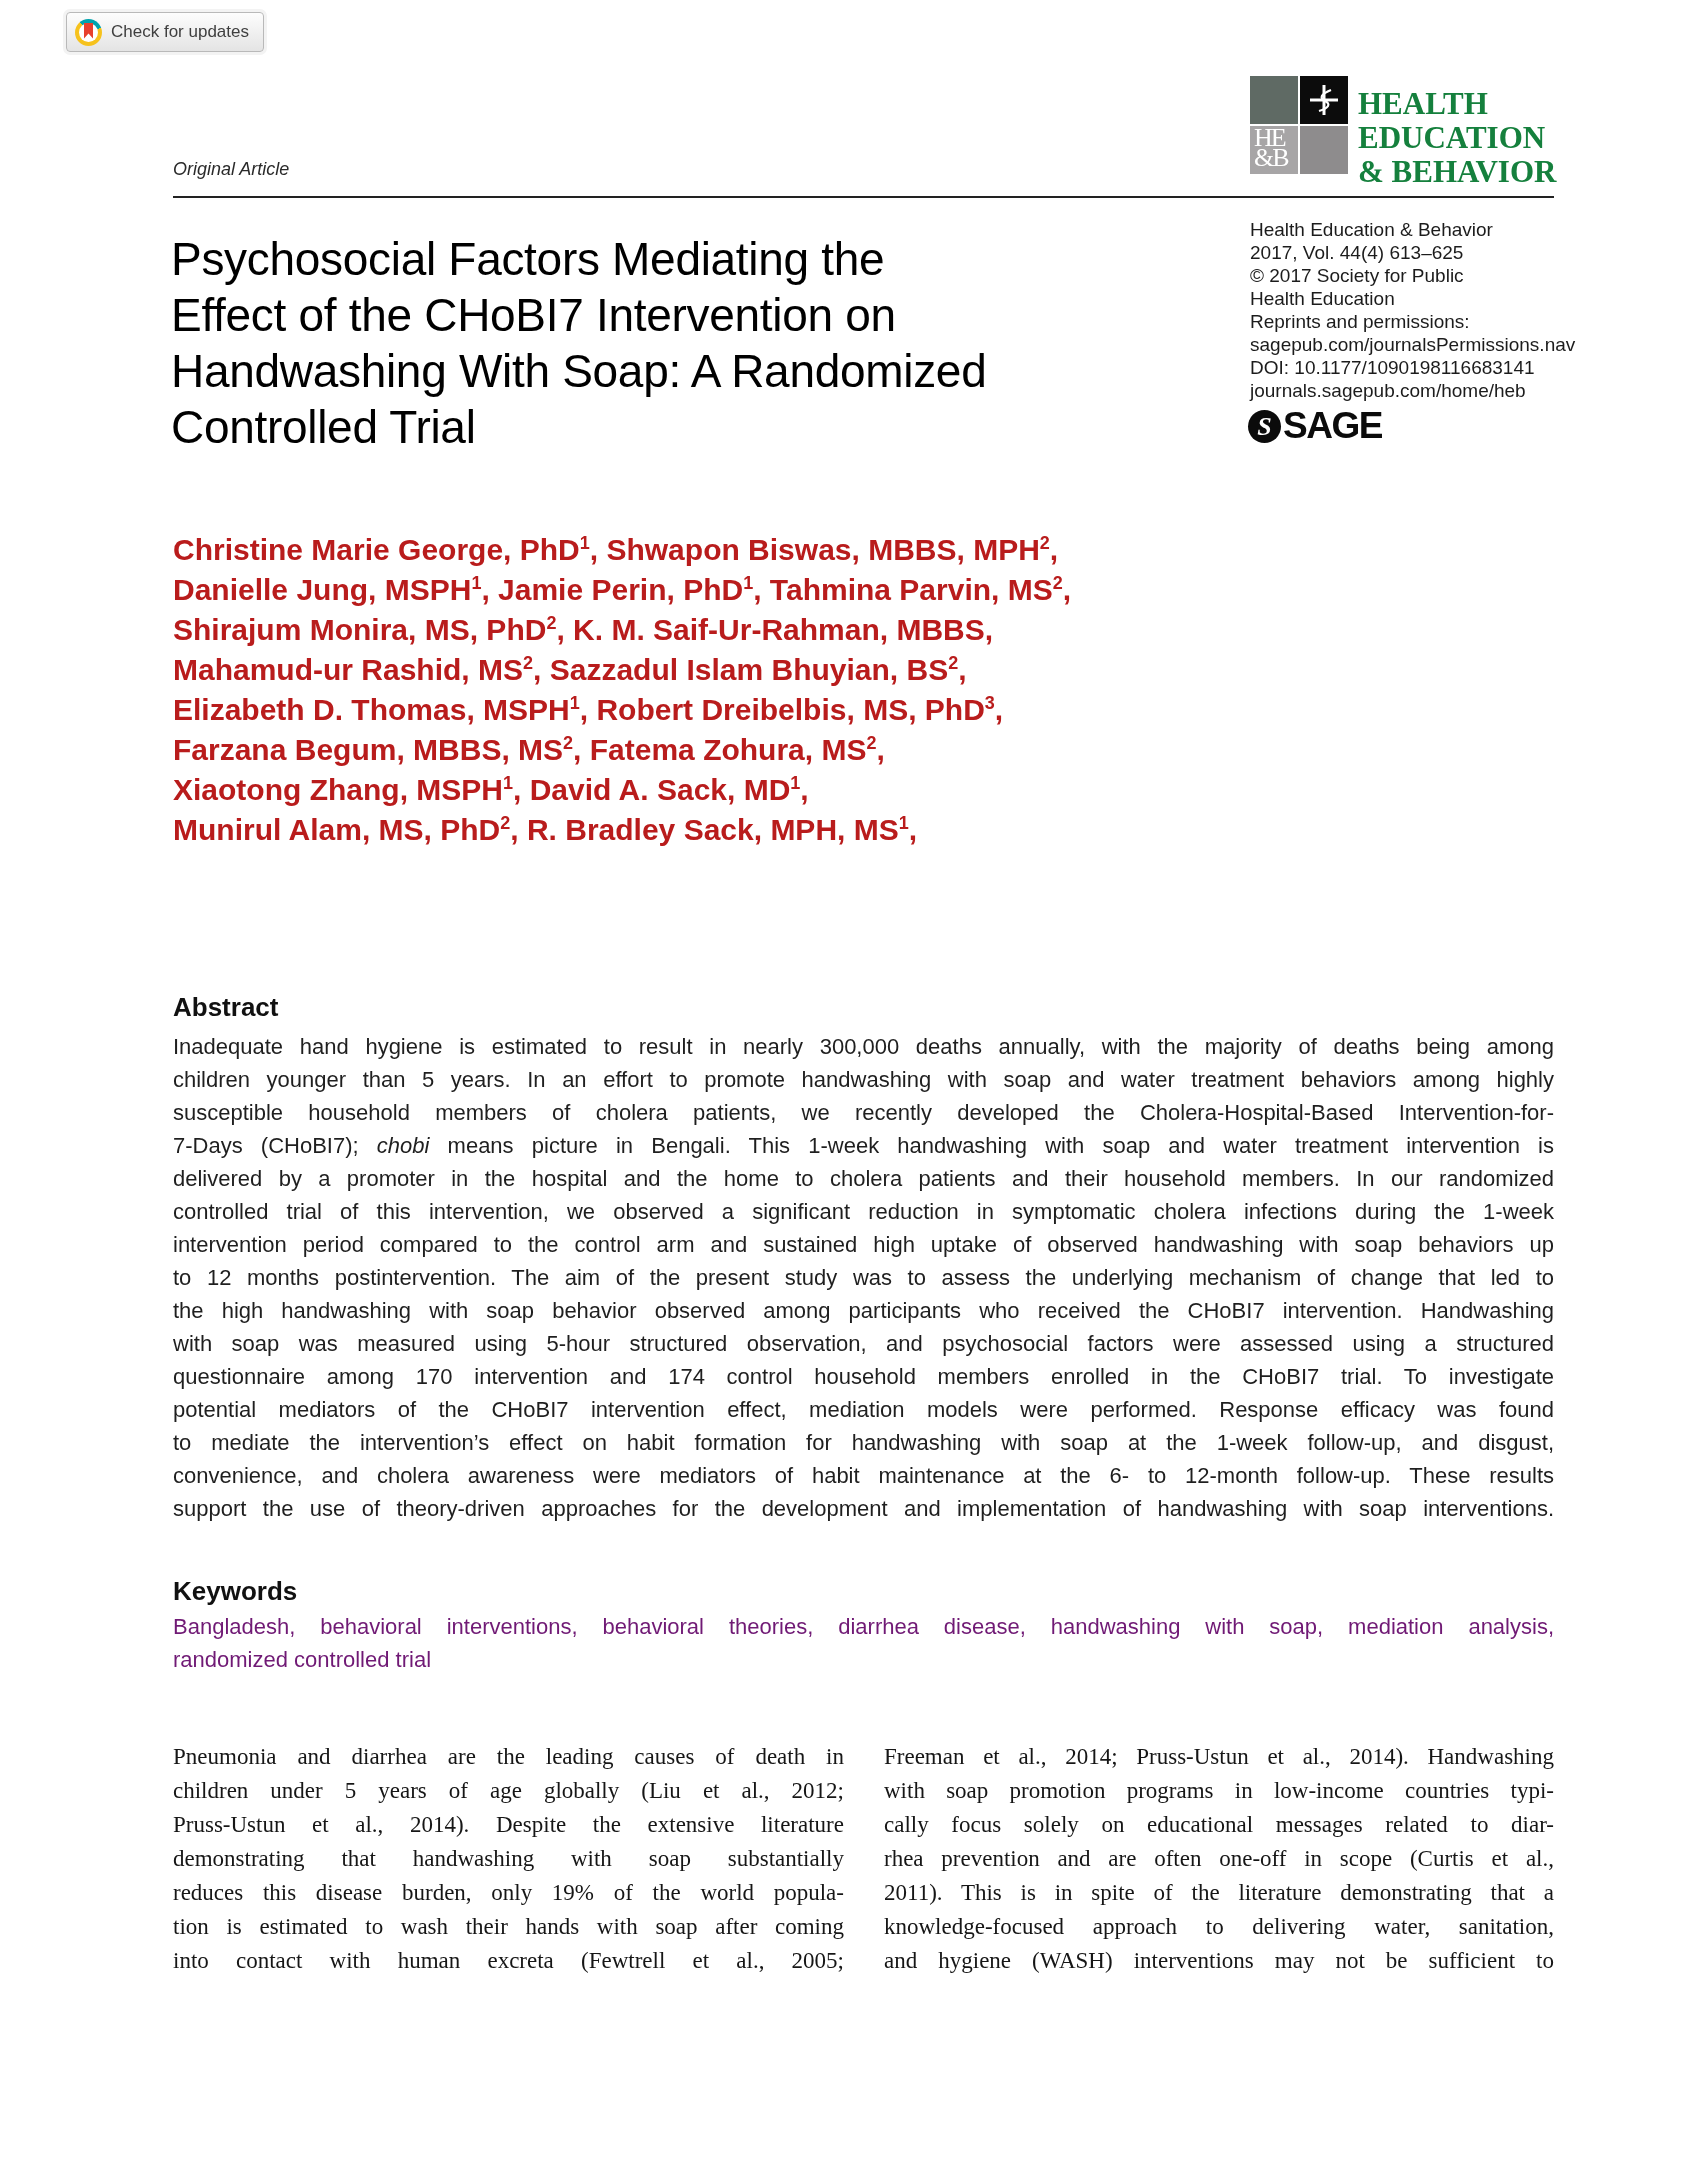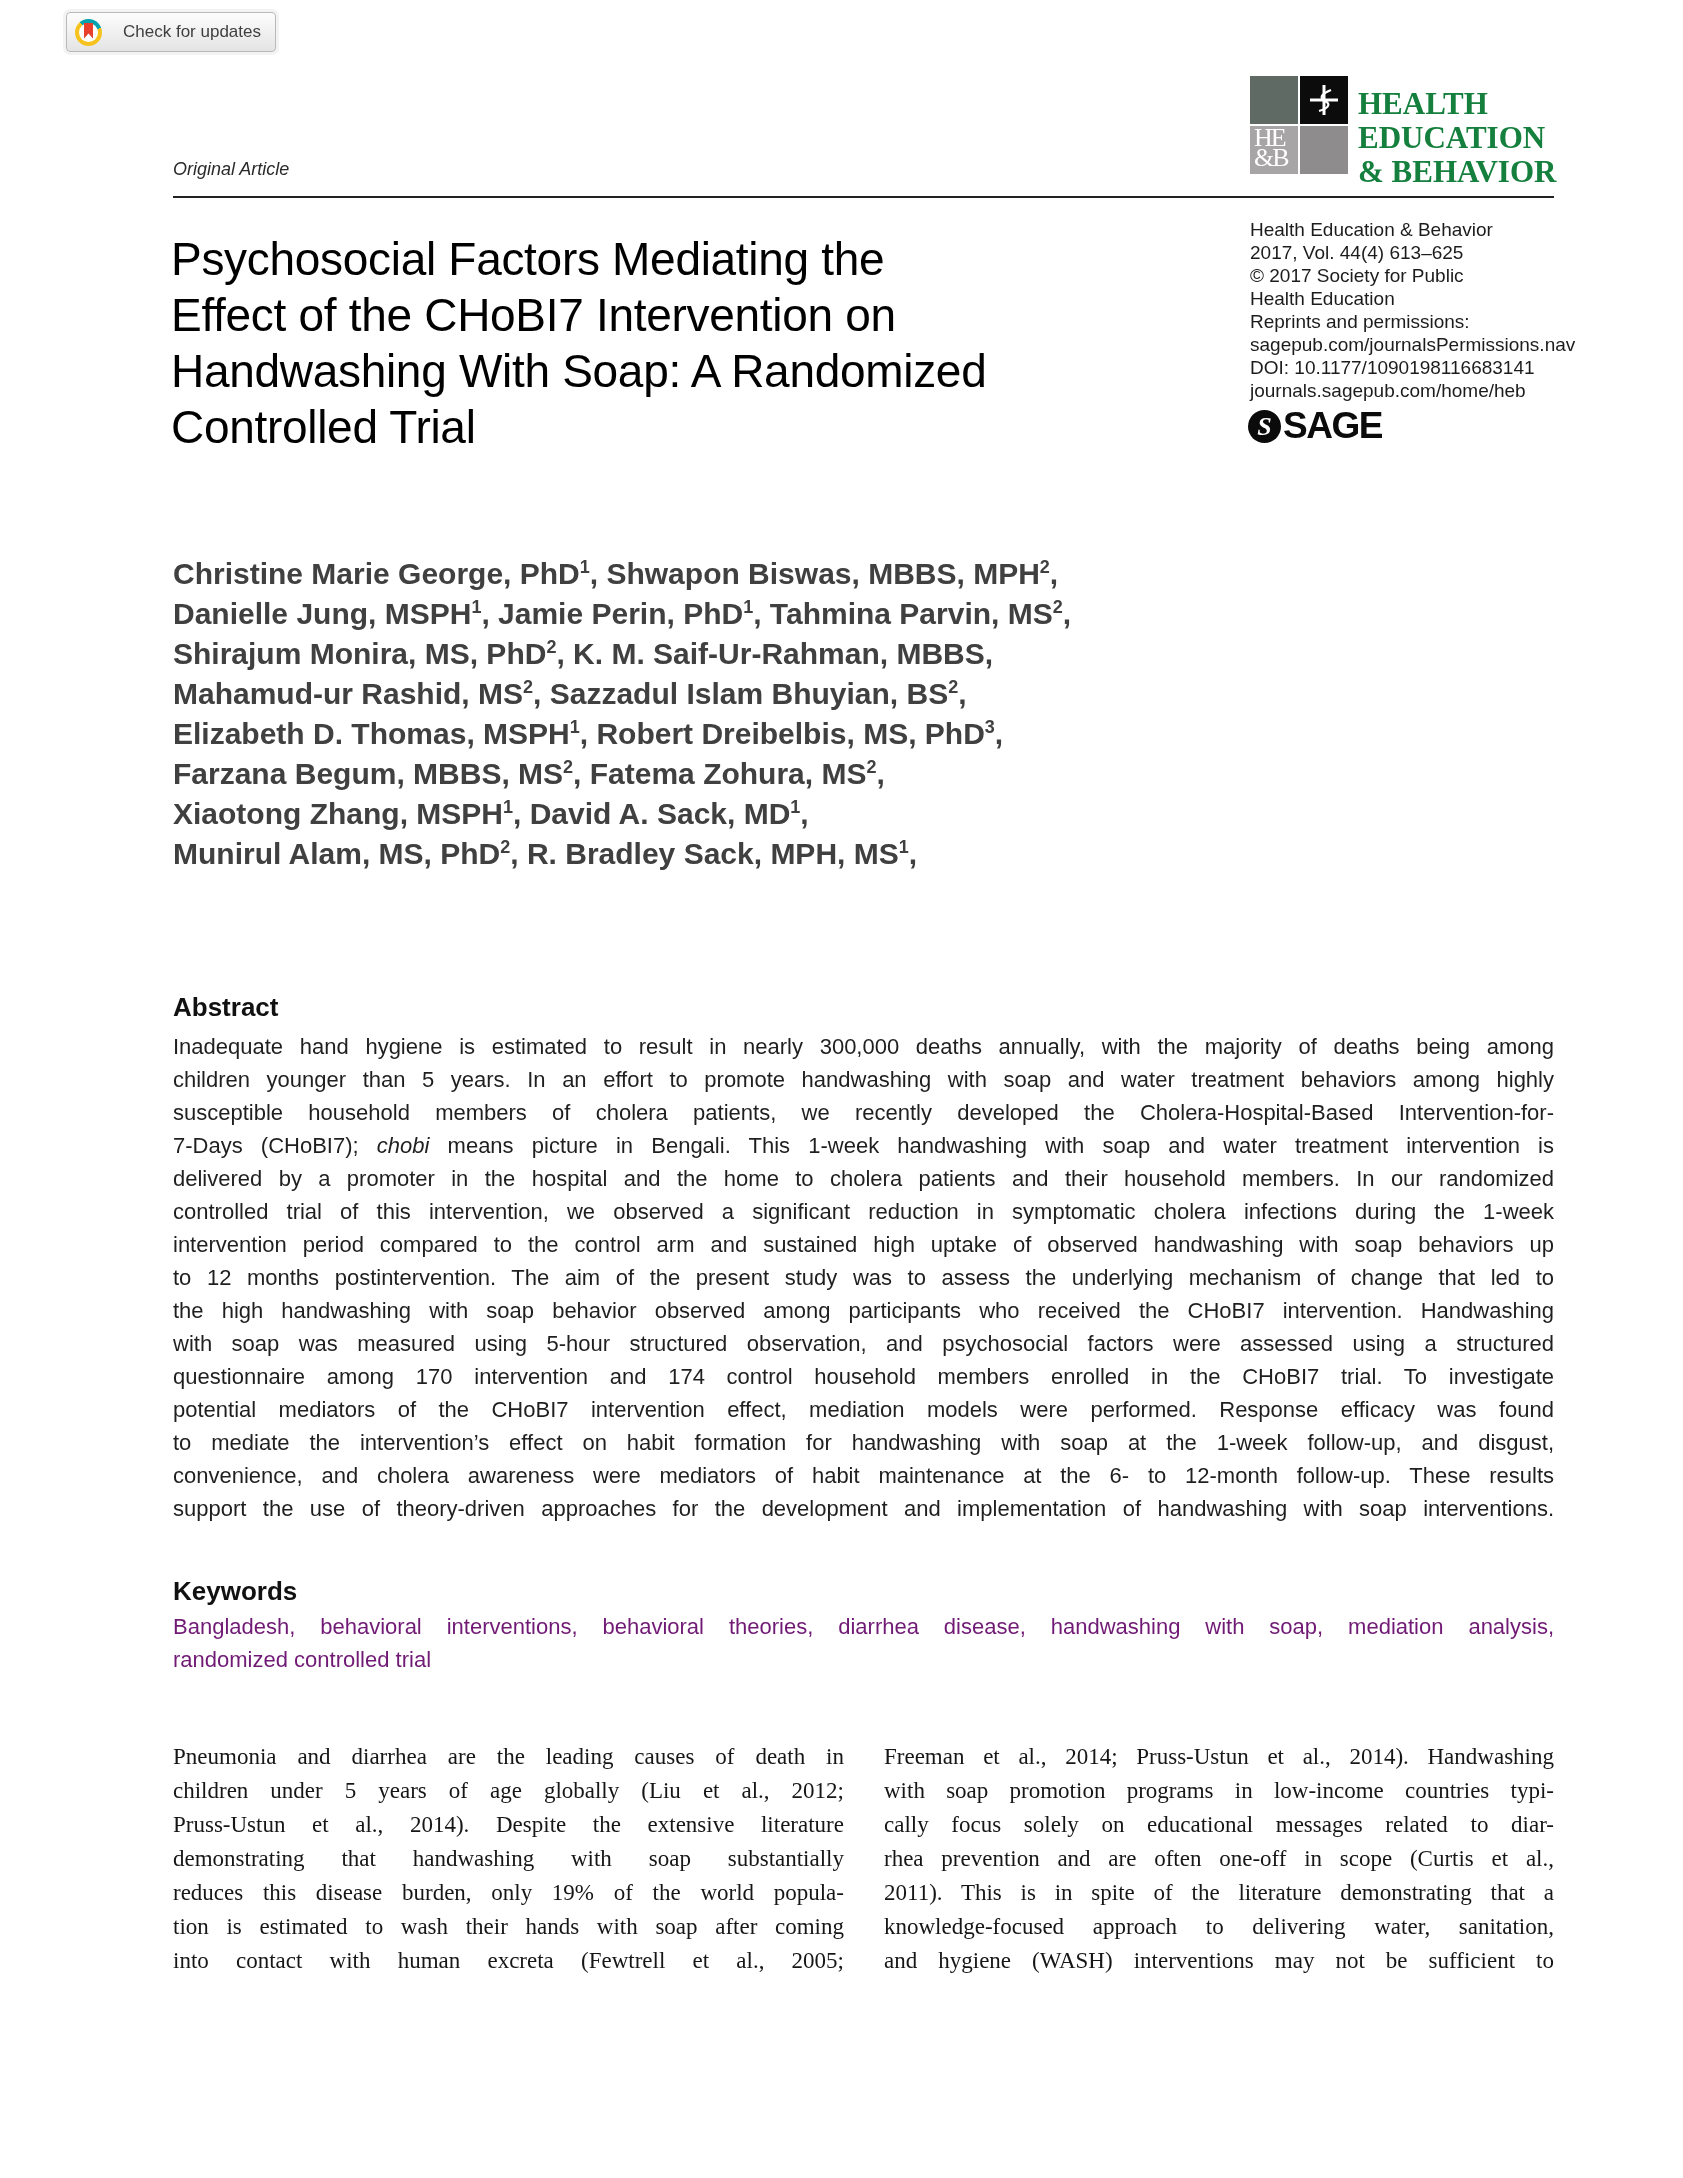--- a/index.html
+++ b/index.html
@@ -5,21 +5,21 @@
   html,body{margin:0;padding:0;}
   body{
     width:1683px;height:2178px;position:relative;overflow:hidden;
     background:#ffffff;color:#1d1d1f;
     font-family:"Liberation Sans",sans-serif;
     -webkit-font-smoothing:antialiased;
   }
   
   .badge{
     position:absolute;left:66px;top:12px;height:38px;
-    display:flex;align-items:center;gap:21px;padding:0 14px 0 8px;
+    display:flex;align-items:center;gap:9px;padding:0 14px 0 8px;
     background:linear-gradient(#fdfdfd,#e4e4e4);
     border:1px solid #b9b9b9;border-radius:4px;
     box-shadow:0 0 0 3px #f3f3f3;
   }
   .badge-label{font-size:17px;color:#3f3f3f;}
   .cm{width:27px;height:27px;border-radius:50%;position:relative;flex:0 0 auto;
       background:conic-gradient(from 320deg,#00a3ad 0deg 110deg,#f6c21d 110deg 360deg);}
   .cm::before{content:"";position:absolute;inset:4px;border-radius:50%;background:#fff;}
   .cm::after{content:"";position:absolute;left:9px;top:4px;width:9px;height:16px;background:#e8402d;
       clip-path:polygon(0 0,100% 0,100% 100%,50% 68%,0 100%);}
@@ -42,22 +42,22 @@
   .citation{position:absolute;left:1250px;top:218px;font-size:19px;line-height:23px;color:#1c1c1c;}
   
   .sage{position:absolute;left:1248px;top:405px;display:flex;align-items:center;gap:2px;}
   .sage-disc{width:33px;height:33px;border-radius:50%;background:#0b0b0b;color:#fff;
     display:flex;align-items:center;justify-content:center;
     font-family:"Liberation Serif",serif;font-weight:bold;font-style:italic;font-size:26px;line-height:33px;}
   .sage-word{font-size:37px;font-weight:bold;letter-spacing:-1.5px;color:#0b0b0b;}
   
   .title{position:absolute;left:171px;top:231px;width:1139px;
     font-size:46px;line-height:56px;font-weight:normal;color:#000;letter-spacing:-0.3px;}
-  .authors{position:absolute;left:173px;top:554px;width:1139px;
-    font-size:30px;line-height:40px;font-weight:bold;color:#404040;}
+  .authors{position:absolute;left:173px;top:530px;width:1139px;
+    font-size:30px;line-height:40px;font-weight:bold;color:#b91c1c;}
   sup{font-size:0.60em;vertical-align:super;line-height:0;}
   
   .sec-head{position:absolute;font-size:26px;font-weight:bold;color:#111;}
   #abstract-head{left:173px;top:992px;}
   #keywords-head{left:173px;top:1576px;}
   .abs{position:absolute;left:173px;top:1030px;width:1381px;
     font-size:22px;line-height:33px;color:#1f1f1f;}
   .kw{position:absolute;left:173px;top:1610px;width:1381px;
     font-size:22px;line-height:33px;color:#701a75;}
   .justify .line{text-align:justify;text-align-last:justify;}

